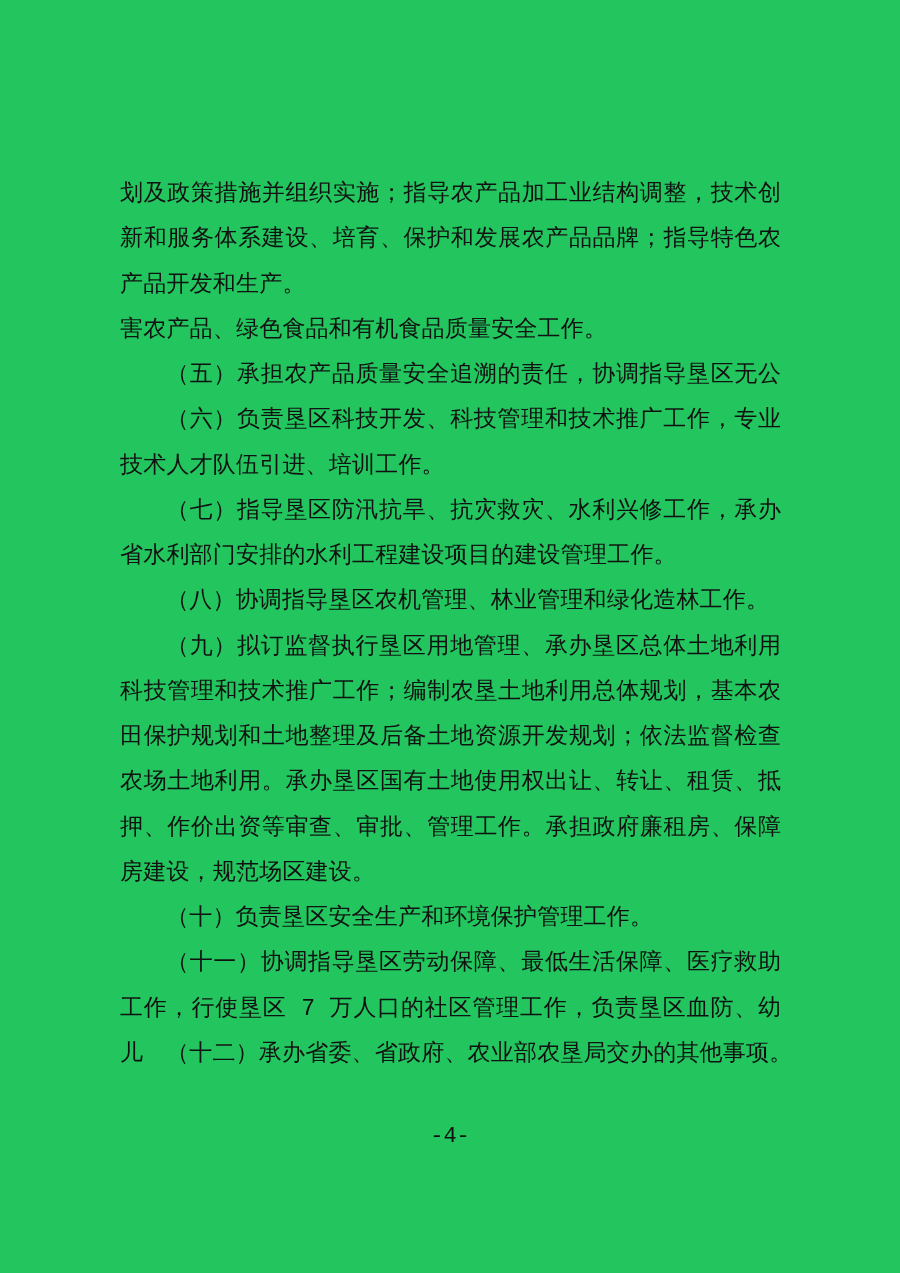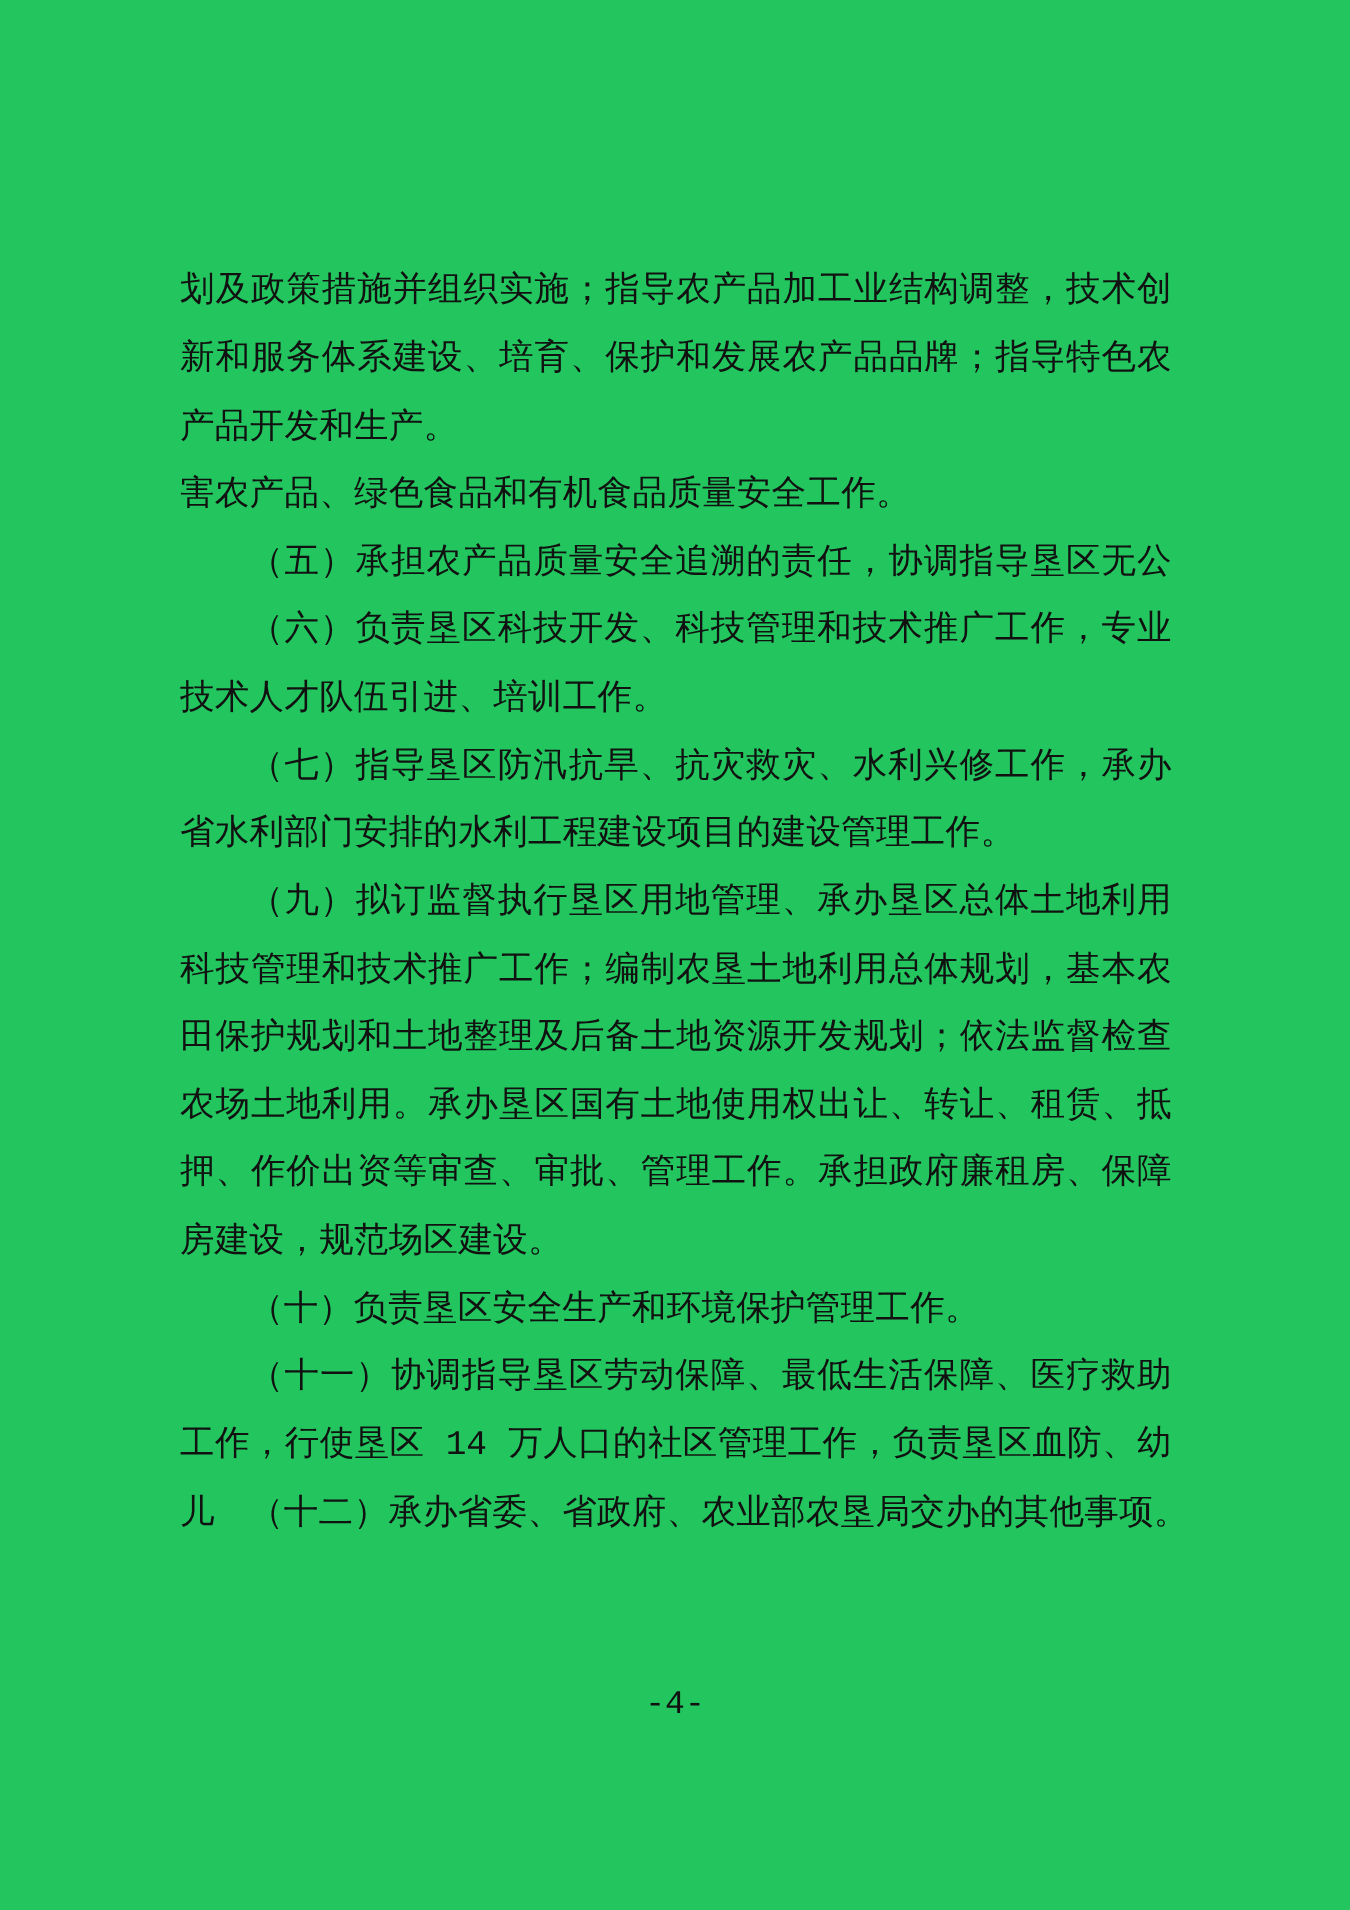--- a/index.html
+++ b/index.html
@@ -57,26 +57,27 @@
   <div class="content">
     <div class="line jst">划及政策措施并组织实施；指导农产品加工业结构调整，技术创</div>
     <div class="line jst">新和服务体系建设、培育、保护和发展农产品品牌；指导特色农</div>
     <div class="line">产品开发和生产。</div>
     <div class="line">害农产品、绿色食品和有机食品质量安全工作。</div>
     <div class="line ind jst">（五）承担农产品质量安全追溯的责任，协调指导垦区无公</div>
     <div class="line ind jst">（六）负责垦区科技开发、科技管理和技术推广工作，专业</div>
     <div class="line">技术人才队伍引进、培训工作。</div>
     <div class="line ind jst">（七）指导垦区防汛抗旱、抗灾救灾、水利兴修工作，承办</div>
     <div class="line">省水利部门安排的水利工程建设项目的建设管理工作。</div>
+    <div class="line ind">（八）协调指导垦区农机管理、林业管理和绿化造林工作。</div>
     <div class="line ind jst">（九）拟订监督执行垦区用地管理、承办垦区总体土地利用</div>
     <div class="line jst">科技管理和技术推广工作；编制农垦土地利用总体规划，基本农</div>
     <div class="line jst">田保护规划和土地整理及后备土地资源开发规划；依法监督检查</div>
     <div class="line jst">农场土地利用。承办垦区国有土地使用权出让、转让、租赁、抵</div>
     <div class="line jst">押、作价出资等审查、审批、管理工作。承担政府廉租房、保障</div>
     <div class="line">房建设，规范场区建设。</div>
     <div class="line ind">（十）负责垦区安全生产和环境保护管理工作。</div>
     <div class="line ind jst">（十一）协调指导垦区劳动保障、最低生活保障、医疗救助</div>
-    <div class="line jst">工作，行使垦区 14 万人口的社区管理工作，负责垦区血防、幼儿</div>
+    <div class="line jst">工作，行使垦区 7 万人口的社区管理工作，负责垦区血防、幼儿</div>
     <div class="line ind">（十二）承办省委、省政府、农业部农垦局交办的其他事项。</div>
   </div>
 
   <div class="page-footer">-4-</div>
 </div>
 
 </body></html>

